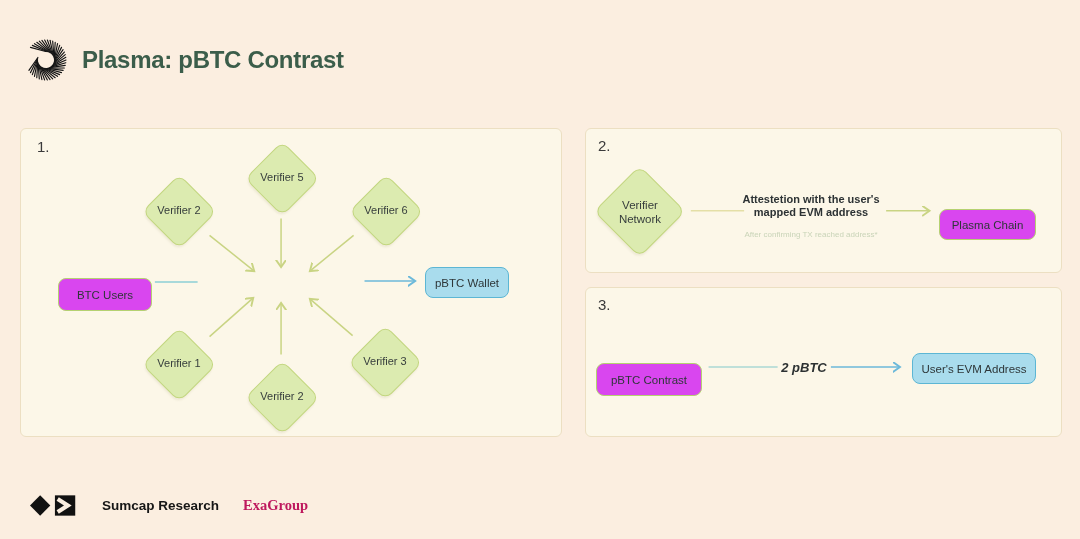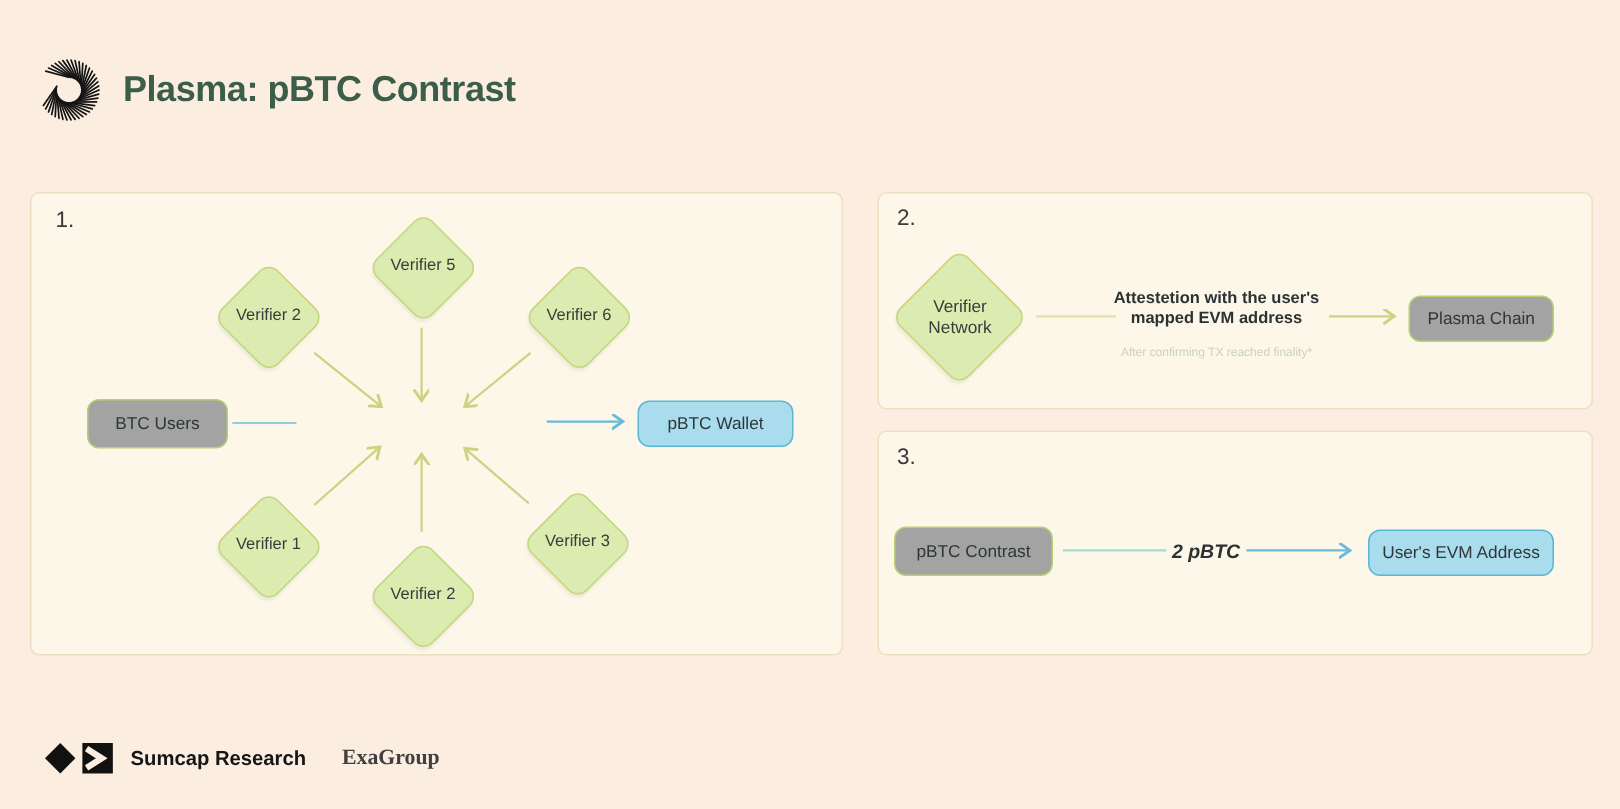--- a/index.html
+++ b/index.html
@@ -32,21 +32,21 @@
   #panel-3 { left:585px; top:287px; width:477px; height:150px; }
   .wires { position:absolute; left:0; top:0; width:100%; height:100%; pointer-events:none; }
   
   .node {
     position:absolute;
     display:flex; align-items:center; justify-content:center;
     border-radius:8px;
     font-size:11.5px; color:#2e3638;
     text-align:center;
   }
-  .node.green { background:#a3a3a3; border:1.5px solid #b5d171; }
+  .node.green { background:#d946ef; border:1.5px solid #b5d171;margin-top:12px; }
   .node.blue  { background:#a9dced; border:1.5px solid #5cb6d4; }
   
   .diamond {
     position:absolute;
     display:flex; align-items:center; justify-content:center;
   }
   .diamond .shape {
     position:absolute; left:14.5%; top:14.5%; width:71%; height:71%;
     transform:rotate(45deg);
     background:#dcebb0;
@@ -70,22 +70,22 @@
   .attestation .bold-line { font-size:11px; font-weight:bold; color:#2c3234; line-height:13px; }
   .attestation .footnote { margin-top:11px; font-size:8px; color:#c9d4b8; }
   
   .amount-label {
     position:absolute; left:178px; top:72px; width:80px;
     text-align:center; font-size:13px; font-weight:bold; color:#2c3132;font-style:italic;
   }
   
   .footer { position:absolute; left:30px; top:495px; display:flex; align-items:center; }
   .footer-logo { width:48px; height:21px; }
-  .footer-brand { margin-left:9px; font-size:13.5px; font-weight:600; color:#161616; }
-  .footer-group { margin-left:24px; font-size:14.5px; font-weight:bold; font-family:"Liberation Serif","DejaVu Serif",serif; color:#404040; }
+  .footer-brand { margin-left:24px; font-size:13.5px; font-weight:600; color:#161616; }
+  .footer-group { margin-left:24px; font-size:14.5px; font-weight:bold; font-family:"Liberation Serif","DejaVu Serif",serif; color:#be185d; }
 </style>
 </head>
 <body>
 
 <div class="header">
   <svg id="vortex" class="brand-logo" viewBox="0 0 44 44">
       <line x1="27.609856740022348" y1="28.38588344369249" x2="42" y2="22" stroke="#141414" stroke-width="1.15" stroke-linecap="round"></line>
       <line x1="26.68806188157052" y1="29.090280374891073" x2="41.813718920726615" y2="24.723332981924933" stroke="#141414" stroke-width="1.15" stroke-linecap="round"></line>
       <line x1="25.678937300418756" y1="29.66259879803109" x2="41.25834574695598" y2="27.395935423140486" stroke="#141414" stroke-width="1.15" stroke-linecap="round"></line>
       <line x1="24.601281078176882" y1="30.092177503757497" x2="40.34422603010906" y2="29.96802179692483" stroke="#141414" stroke-width="1.15" stroke-linecap="round"></line>
@@ -170,21 +170,21 @@
     <div class="dlabel">Verifier 2</div>
   </div>
   <div class="diamond d74" style="left:327px; top:196px;">
     <div class="shape"></div>
     <div class="dlabel">Verifier 3</div>
   </div>
 
   <div class="node green" style="left:37px; top:137px; width:94px; height:33px;">BTC Users</div>
 
 
-  <div class="node blue" style="left:404px; top:138px; width:104px; height:31px;">pBTC Wallet</div>
+  <div class="node blue" style="left:404px; top:138px; width:84px; height:31px;">pBTC Wallet</div>
 </div>
 
 <div class="panel" id="panel-2">
   <div class="panel-number" style="left:12px; top:8px;">2.</div>
 
   <svg class="wires" viewBox="0 0 477 145">
     <defs>
       <marker id="ag2" markerWidth="8" markerHeight="8" refX="5" refY="3.5" orient="auto">
         <path d="M0,0 L5,3.5 L0,7" fill="none" stroke="#c9d483" stroke-width="1.3"></path>
       </marker>
@@ -194,21 +194,21 @@
   </svg>
 
   <div class="diamond d92" style="left:8px; top:37px;">
     <div class="shape"></div>
     <div class="dlabel">Verifier Network</div>
   </div>
 
   <div class="attestation">
     <div class="bold-line">Attestetion with the user's</div>
     <div class="bold-line">mapped EVM address</div>
-    <div class="footnote">After confirming TX reached finality*</div>
+    <div class="footnote">After confirming TX reached address*</div>
   </div>
 
   <div class="node green" style="left:353px; top:68px; width:97px; height:31px;">Plasma Chain</div>
 </div>
 
 <div class="panel" id="panel-3">
   <div class="panel-number" style="left:12px; top:8px;">3.</div>
 
   <svg class="wires" viewBox="0 0 477 150">
     <defs>

